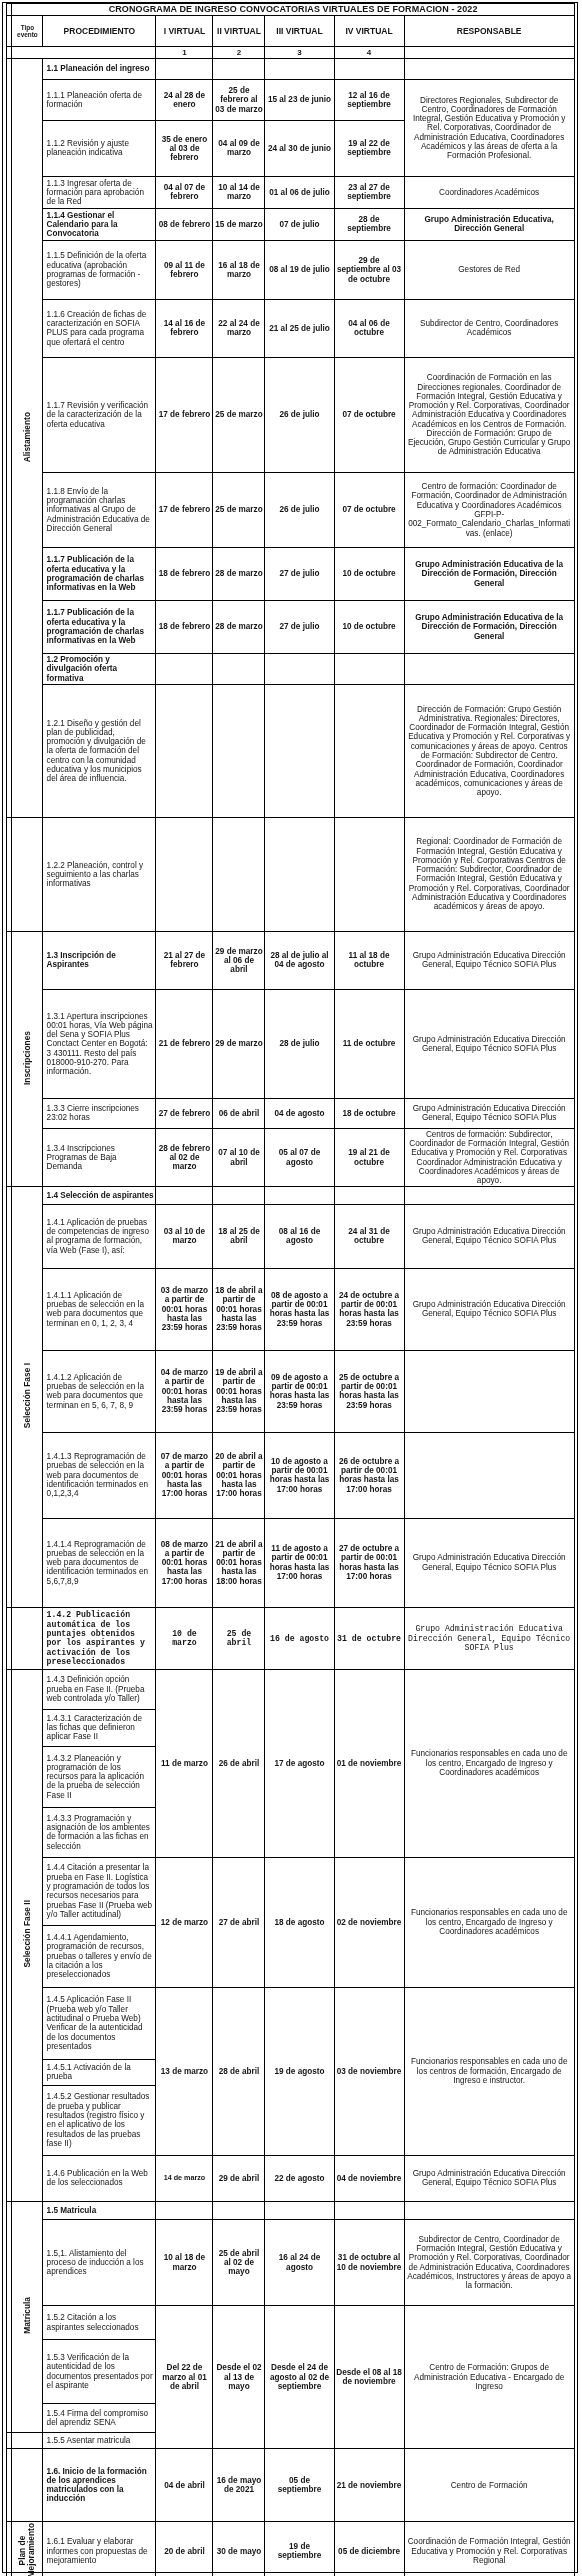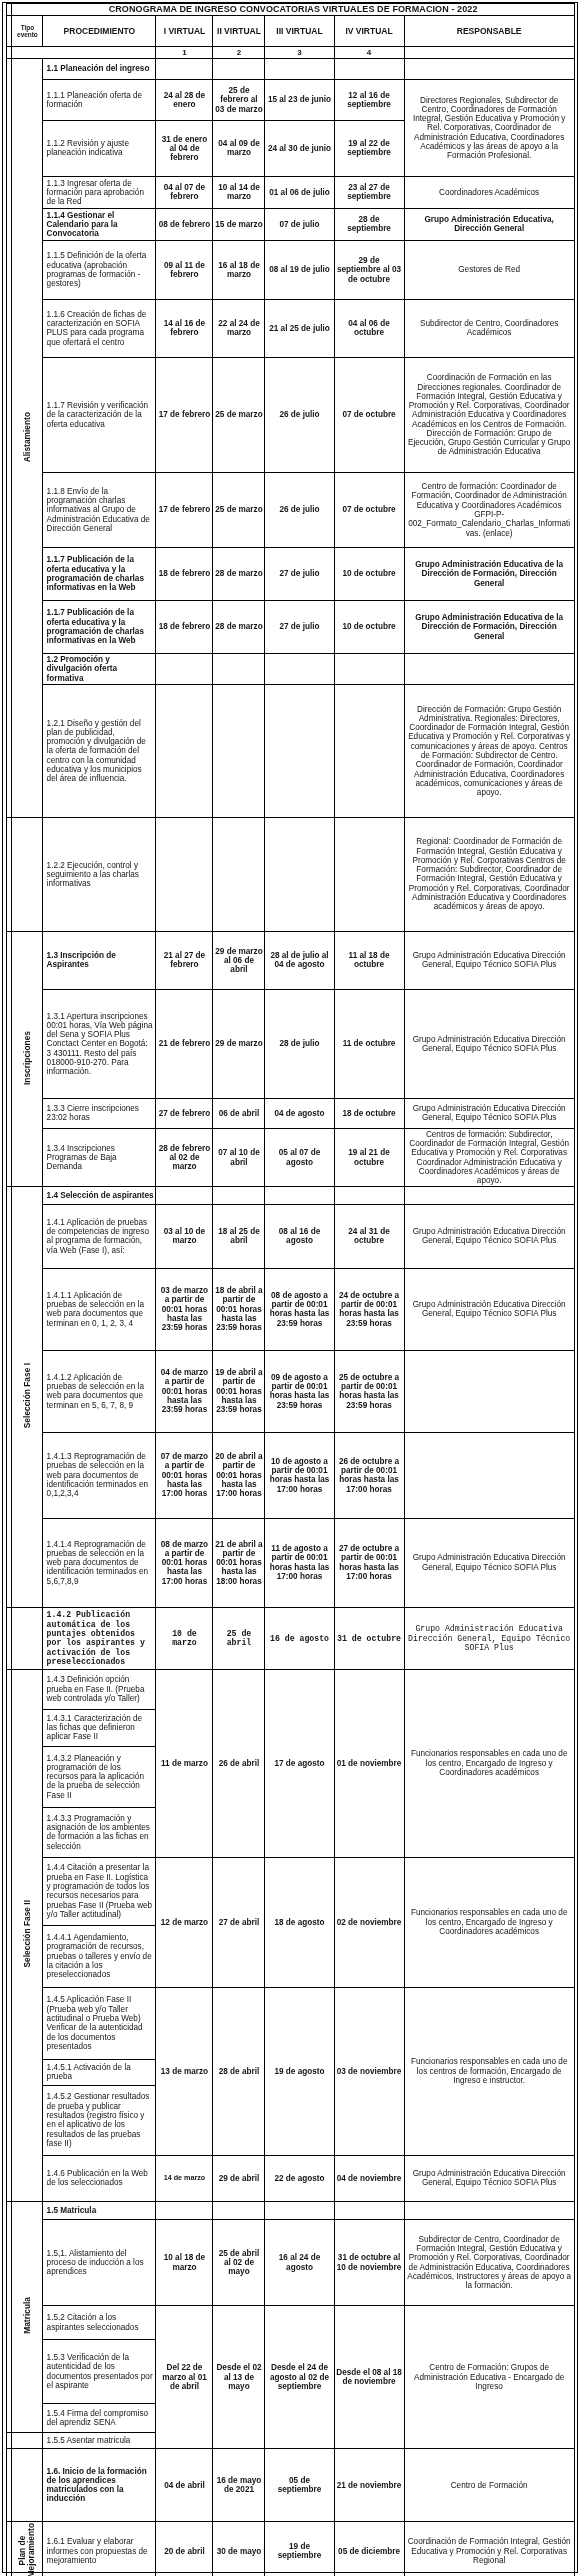--- a/index.html
+++ b/index.html
@@ -73,25 +73,25 @@
           <td class="date"></td>
           <td class="date"></td>
           <td class="resp"></td>
         </tr>
         <tr style="height: 41px;">
           <td class="proc">1.1.1 Planeación oferta de formación</td>
           <td class="date">24 al 28 de enero</td>
           <td class="date">25 de febrero al 03 de marzo</td>
           <td class="date">15 al 23 de junio</td>
           <td class="date">12 al 16 de septiembre</td>
-          <td rowspan="2" class="resp">Directores Regionales, Subdirector de Centro, Coordinadores de Formación Integral, Gestión Educativa y Promoción y Rel. Corporativas, Coordinador de Administración Educativa, Coordinadores Académicos y las áreas de apoyo a la Formación Profesional.</td>
+          <td rowspan="2" class="resp">Directores Regionales, Subdirector de Centro, Coordinadores de Formación Integral, Gestión Educativa y Promoción y Rel. Corporativas, Coordinador de Administración Educativa, Coordinadores Académicos y las áreas de oferta a la Formación Profesional.</td>
         </tr>
         <tr style="height: 56px;">
           <td class="proc">1.1.2 Revisión y ajuste planeación indicativa</td>
-          <td class="date">31 de enero al 04 de febrero</td>
+          <td class="date">35 de enero al 03 de febrero</td>
           <td class="date">04 al 09 de marzo</td>
           <td class="date">24 al 30 de junio</td>
           <td class="date">19 al 22 de septiembre</td>
         </tr>
         <tr style="height: 32px;">
           <td class="proc">1.1.3 Ingresar oferta de formación para aprobación de la Red</td>
           <td class="date">04 al 07 de febrero</td>
           <td class="date">10 al 14 de marzo</td>
           <td class="date">01 al 06 de julio</td>
           <td class="date">23 al 27 de septiembre</td>
@@ -165,21 +165,21 @@
           <td class="proc">1.2.1 Diseño y gestión del plan de publicidad, promoción y divulgación de la oferta de formación del centro con la comunidad educativa y los municipios del área de influencia.</td>
           <td></td>
           <td></td>
           <td></td>
           <td></td>
           <td class="resp">Dirección de Formación: Grupo Gestión Administrativa. Regionales: Directores, Coordinador de Formación Integral, Gestión Educativa y Promoción y Rel. Corporativas y comunicaciones y áreas de apoyo. Centros de Formación: Subdirector de Centro. Coordinador de Formación, Coordinador Administración Educativa, Coordinadores académicos, comunicaciones y áreas de apoyo.</td>
         </tr>
         <tr class="tk" style="height: 114px;">
           <td></td>
           <td class="tipo"><span class="v"></span></td>
-          <td class="proc">1.2.2 Ejecución, control y seguimiento a las charlas informativas</td>
+          <td class="proc">1.2.2 Planeación, control y seguimiento a las charlas informativas</td>
           <td></td>
           <td></td>
           <td></td>
           <td></td>
           <td class="resp">Regional: Coordinador de Formación de Formación Integral, Gestión Educativa y Promoción y Rel. Corporativas Centros de Formación: Subdirector, Coordinador de Formación Integral, Gestión Educativa y Promoción y Rel. Corporativas, Coordinador Administración Educativa y Coordinadores académicos y áreas de apoyo.</td>
         </tr>
         <tr class="tk" style="height: 58px;">
           <td rowspan="4"></td>
           <td rowspan="4" class="tipo"><span class="v">Inscripciones</span></td>
           <td class="sec">1.3 Inscripción de Aspirantes</td>

